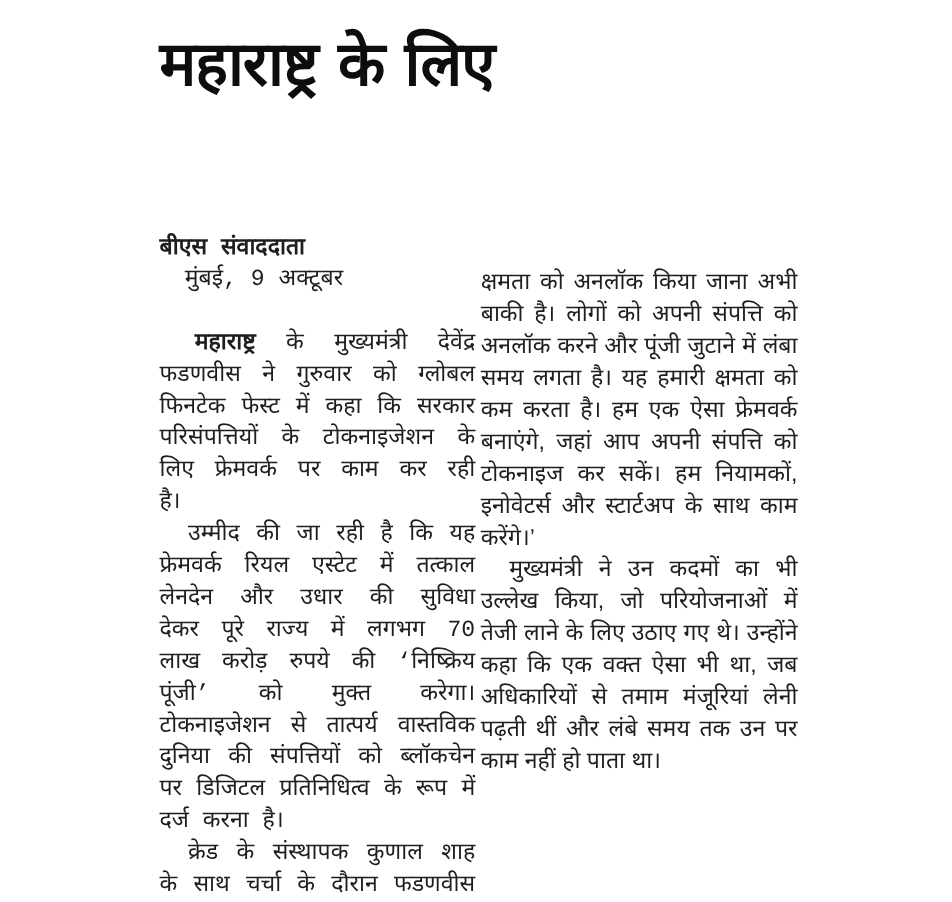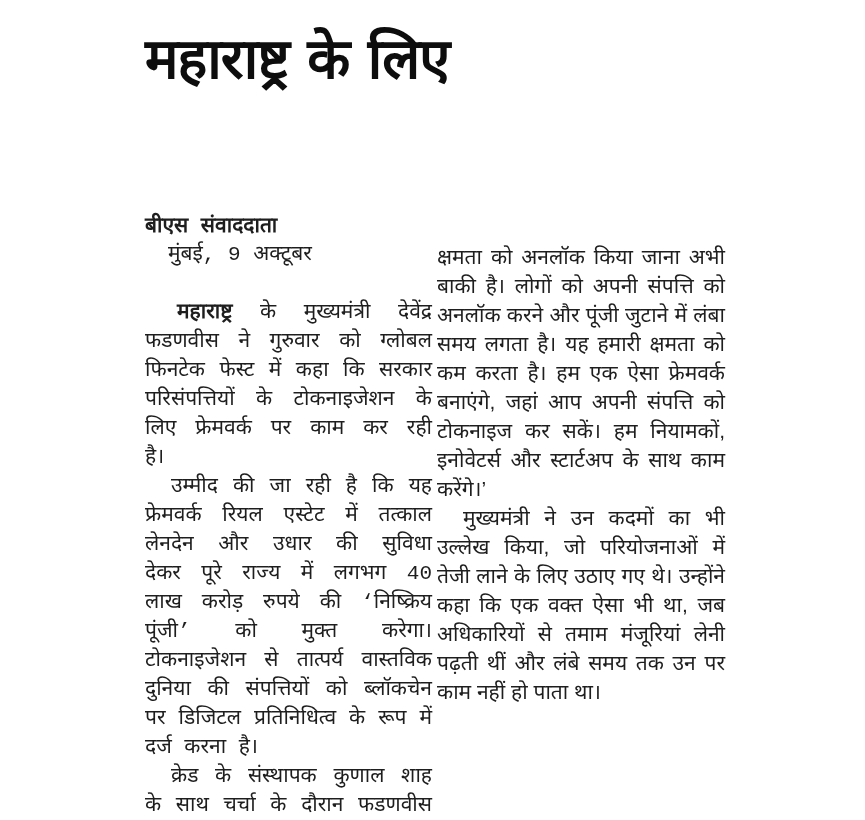--- a/index.html
+++ b/index.html
@@ -61,21 +61,21 @@
   </h1>
 
   <div class="col col-left">
     <div class="byline-block">
       <div class="byline">बीएस संवाददाता</div>
       <div class="dateline">मुंबई, 9 अक्टूबर</div>
     </div>
 
     <p class="para"><span class="lead">महाराष्ट्र</span><span> के मुख्यमंत्री देवेंद्र फडणवीस ने गुरुवार को ग्लोबल फिनटेक फेस्ट में कहा कि सरकार परिसंपत्तियों के टोकनाइजेशन के लिए फ्रेमवर्क पर काम कर रही है।</span></p>
 
-    <p class="para indent">उम्मीद की जा रही है कि यह फ्रेमवर्क रियल एस्टेट में तत्काल लेनदेन और उधार की सुविधा देकर पूरे राज्य में लगभग 40 लाख करोड़ रुपये की ‘निष्क्रिय पूंजी’ को मुक्त करेगा। टोकनाइजेशन से तात्पर्य वास्तविक दुनिया की संपत्तियों को ब्लॉकचेन पर डिजिटल प्रतिनिधित्व के रूप में दर्ज करना है।</p>
+    <p class="para indent">उम्मीद की जा रही है कि यह फ्रेमवर्क रियल एस्टेट में तत्काल लेनदेन और उधार की सुविधा देकर पूरे राज्य में लगभग 70 लाख करोड़ रुपये की ‘निष्क्रिय पूंजी’ को मुक्त करेगा। टोकनाइजेशन से तात्पर्य वास्तविक दुनिया की संपत्तियों को ब्लॉकचेन पर डिजिटल प्रतिनिधित्व के रूप में दर्ज करना है।</p>
 
     <p class="para indent">क्रेड के संस्थापक कुणाल शाह के साथ चर्चा के दौरान फडणवीस ने कहा, ‘हमारी संपत्ति की बड़ी</p>
   </div>
 
   <div class="col col-right">
     <p class="para">क्षमता को अनलॉक किया जाना अभी बाकी है। लोगों को अपनी संपत्ति को अनलॉक करने और पूंजी जुटाने में लंबा समय लगता है। यह हमारी क्षमता को कम करता है। हम एक ऐसा फ्रेमवर्क बनाएंगे, जहां आप अपनी संपत्ति को टोकनाइज कर सकें। हम नियामकों, इनोवेटर्स और स्टार्टअप के साथ काम करेंगे।’</p>
 
 
     <p class="para indent">मुख्यमंत्री ने उन कदमों का भी उल्लेख किया, जो परियोजनाओं में तेजी लाने के लिए उठाए गए थे। उन्होंने कहा कि एक वक्त ऐसा भी था, जब अधिकारियों से तमाम मंजूरियां लेनी पढ़ती थीं और लंबे समय तक उन पर काम नहीं हो पाता था।</p>
   </div>

